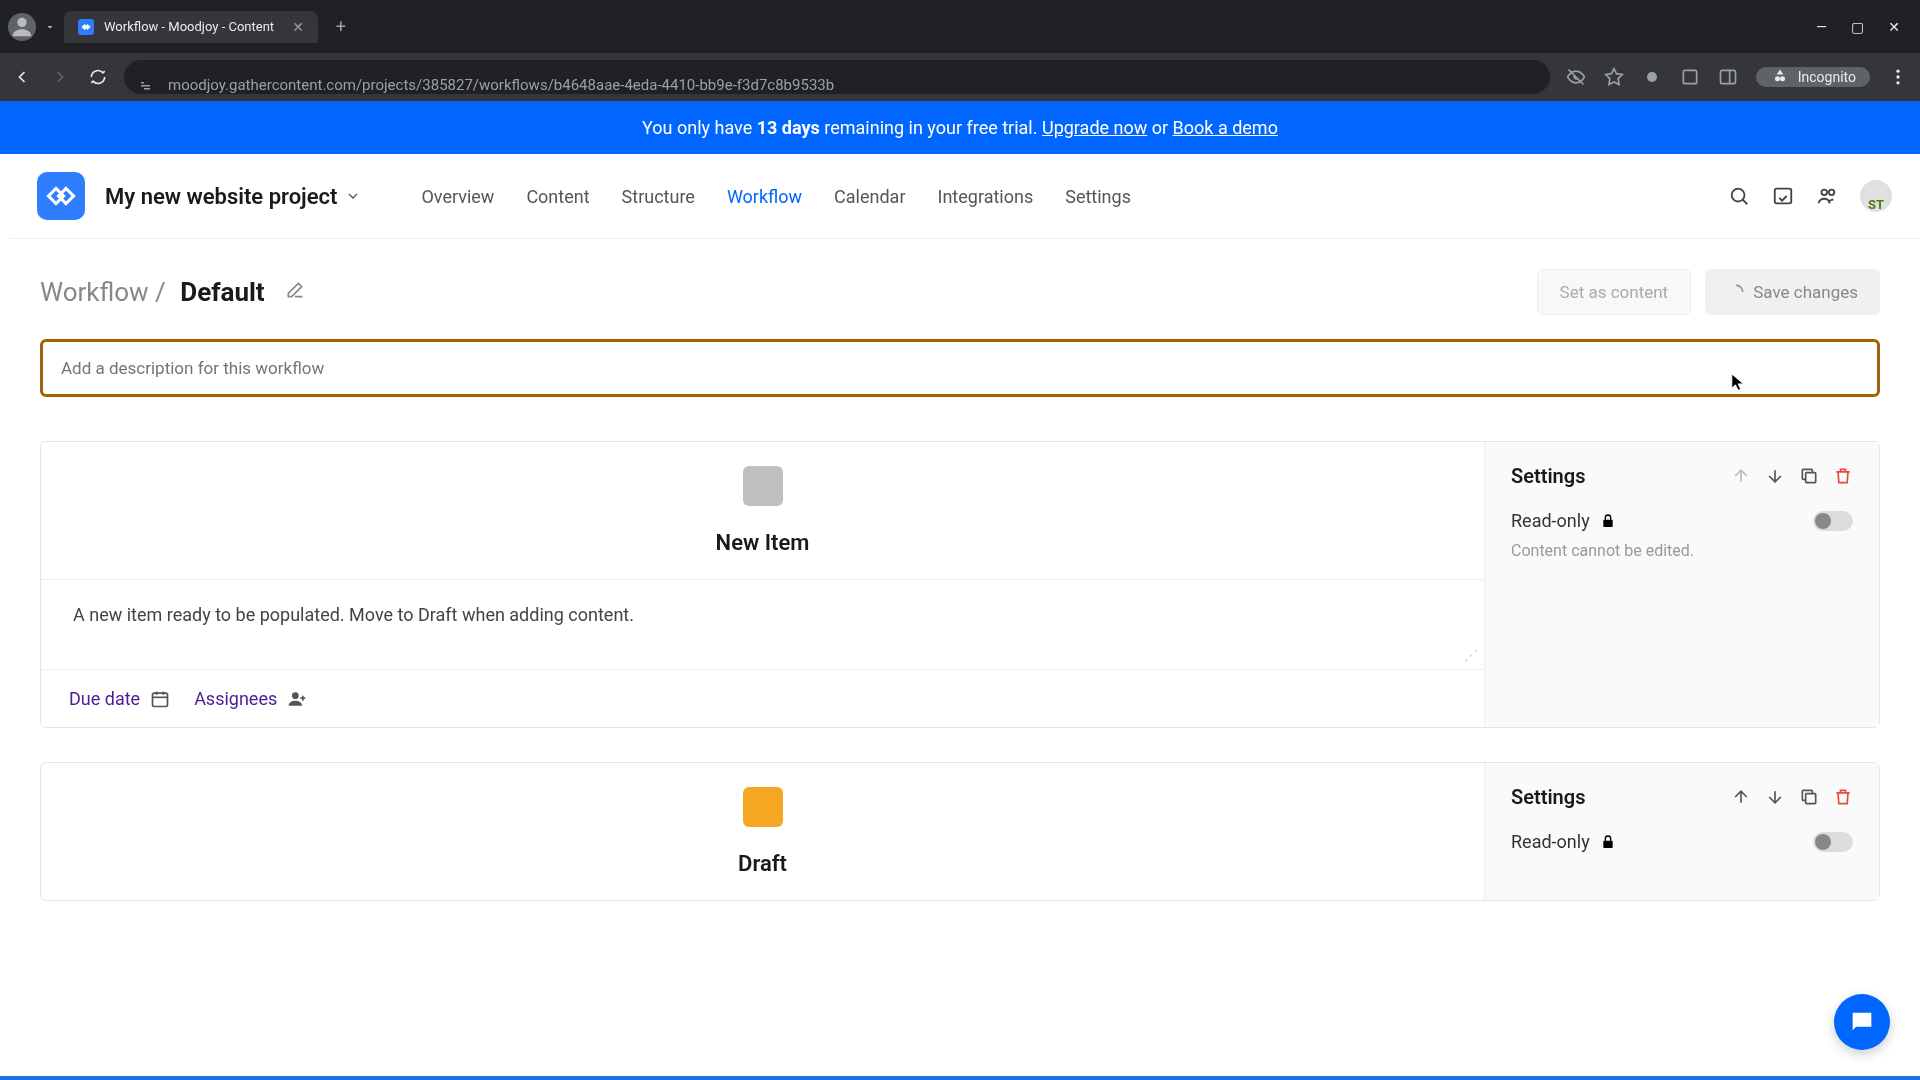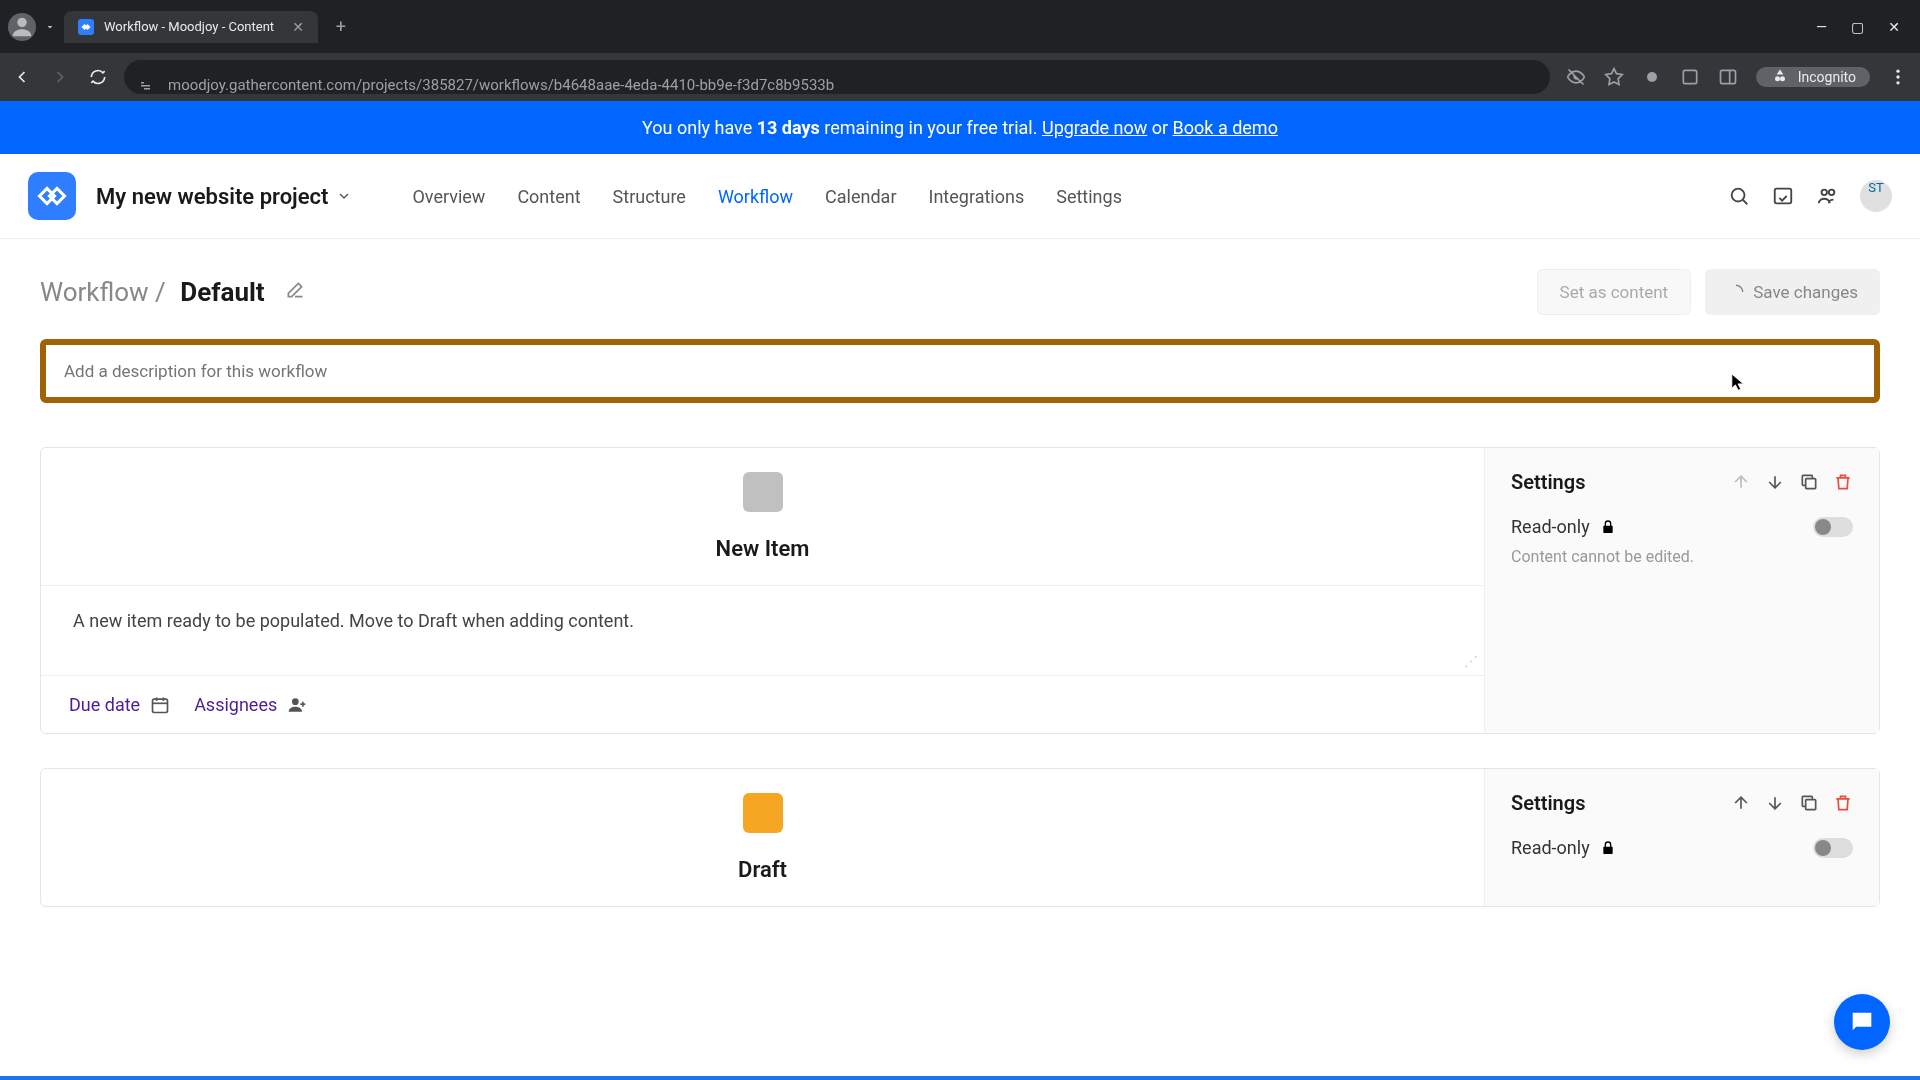--- a/index.html
+++ b/index.html
@@ -24,46 +24,46 @@
 .toolbar-right { display: flex; align-items: center; gap: 18px; color: #e8eaed; }
 .toolbar-right svg { width: 20px; height: 20px; }
 .incognito-badge { background: #5f6368; border-radius: 16px; padding: 0 14px; display: flex; align-items: center; gap: 8px; font-size: 14px; }
 
 
 .trial-banner { background: #0066ff; color: #fff; text-align: center; padding: 16px; font-size: 18px; }
 .trial-banner .bold { font-weight: 700; }
 .trial-banner a { color: #fff; text-decoration: underline; }
 
 
-.app-header { display: flex; align-items: center; padding: 18px 28px; border-bottom: 1px solid #eee; }
+.app-header { display: flex; align-items: center; padding: 18px 28px; border-bottom: 1px solid #eee; margin-left: 9px; }
 .app-logo { width: 48px; height: 48px; background: #2e7eff; border-radius: 10px; display: flex; align-items: center; justify-content: center; margin-right: 20px; }
 .app-logo svg { width: 30px; height: 30px; }
 .project-name { font-size: 22px; font-weight: 600; color: #1a1a1a; display: flex; align-items: center; gap: 8px; cursor: pointer; }
 .project-name svg { width: 16px; height: 16px; }
 .main-nav { display: flex; gap: 32px; margin-left: 60px; }
 .main-nav a { font-size: 18px; color: #555; text-decoration: none; cursor: pointer; }
 .main-nav a.active { color: #0066ff; }
 .header-right { margin-left: auto; display: flex; align-items: center; gap: 22px; color: #444; }
 .header-right svg { width: 22px; height: 22px; cursor: pointer; }
-.avatar { width: 32px; height: 32px; border-radius: 50%; background: #e0e0e0; display: flex; align-items: flex-start; justify-content: center; font-size: 13px; color: #0369a1; font-weight: 400; cursor: pointer; }
+.avatar { width: 32px; height: 32px; border-radius: 50%; background: #e0e0e0; display: flex; align-items: flex-end; justify-content: center; font-size: 13px; color: #4d7c0f; font-weight: 700; cursor: pointer; }
 
 
 .content { padding: 30px 40px 0 40px; height: calc(1080px - 53px - 48px - 57px - 85px); overflow-y: scroll; }
 .breadcrumb-row { display: flex; align-items: center; margin-bottom: 24px; }
 .breadcrumb { font-size: 26px; color: #888; }
 .breadcrumb .current { color: #1a1a1a; font-weight: 700; margin-left: 8px; }
 .edit-icon { margin-left: 20px; color: #888; cursor: pointer; }
 .edit-icon svg { width: 20px; height: 20px; }
 .action-btns { margin-left: auto; display: flex; gap: 14px; }
 .btn { padding: 12px 22px; border-radius: 6px; font-size: 17px; border: none; cursor: pointer; display: flex; align-items: center; gap: 8px; }
 .btn-secondary { background: #f8f8f8; color: #aaa; border: 1px solid #eee; }
 .btn-primary { background: #f0f0f0; color: #888; }
 .btn-primary svg { width: 18px; height: 18px; }
 
-.description-input { width: 100%; padding: 16px 18px; border: 6px solid #a16207; border-radius: 6px; font-size: 17px; color: #999; margin-bottom: 44px; }
+.description-input { width: 100%; padding: 16px 18px; border: 3px solid #a16207; border-radius: 6px; font-size: 17px; color: #999; margin-bottom: 44px; }
 
 
 .card { border: 1px solid #e5e5e5; border-radius: 6px; margin-bottom: 34px; display: flex; background: #fff; }
 .card-main { flex: 1; }
 .card-header { display: flex; align-items: center; padding: 24px 28px; gap: 24px; flex-direction: column; }
 .status-swatch { width: 40px; height: 40px; border-radius: 6px; }
 .swatch-grey { background: #c0c0c0; }
 .swatch-orange { background: #f5a623; }
 .card-title { font-size: 22px; font-weight: 600; color: #1a1a1a; }
 .card-desc { padding: 24px 32px 44px 32px; border-top: 1px solid #eee; font-size: 18px; color: #444; position: relative; }

